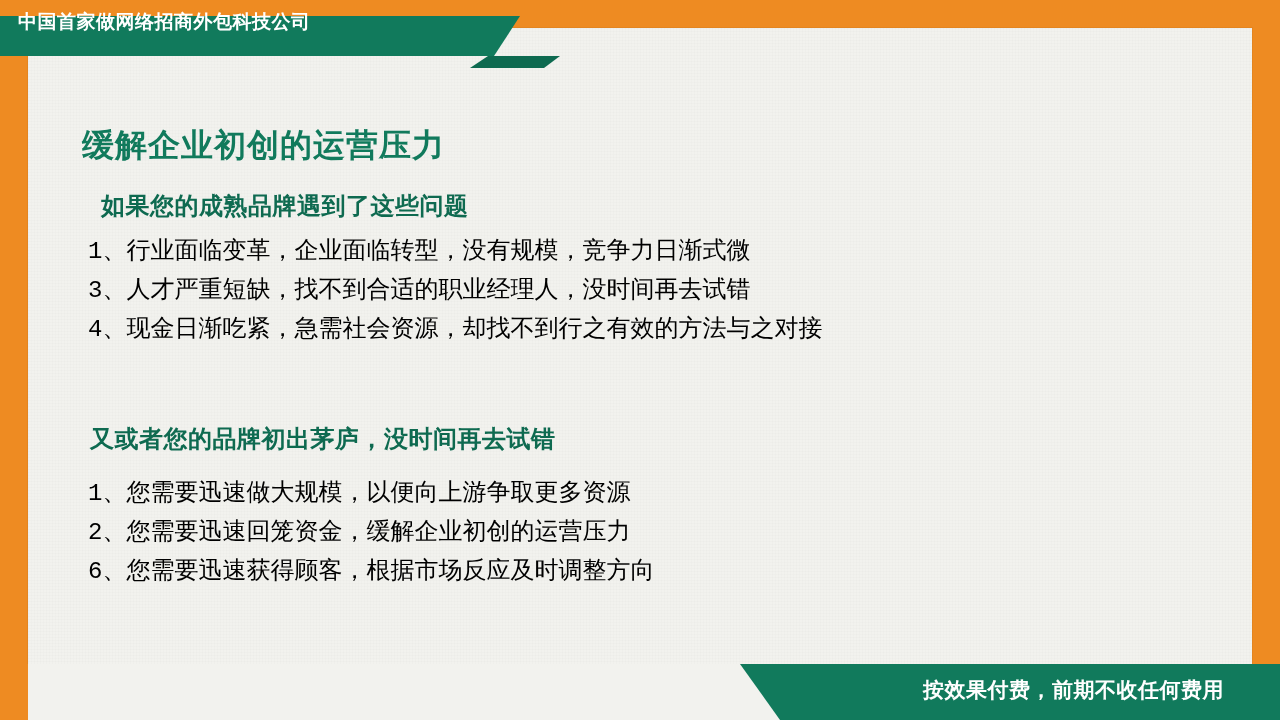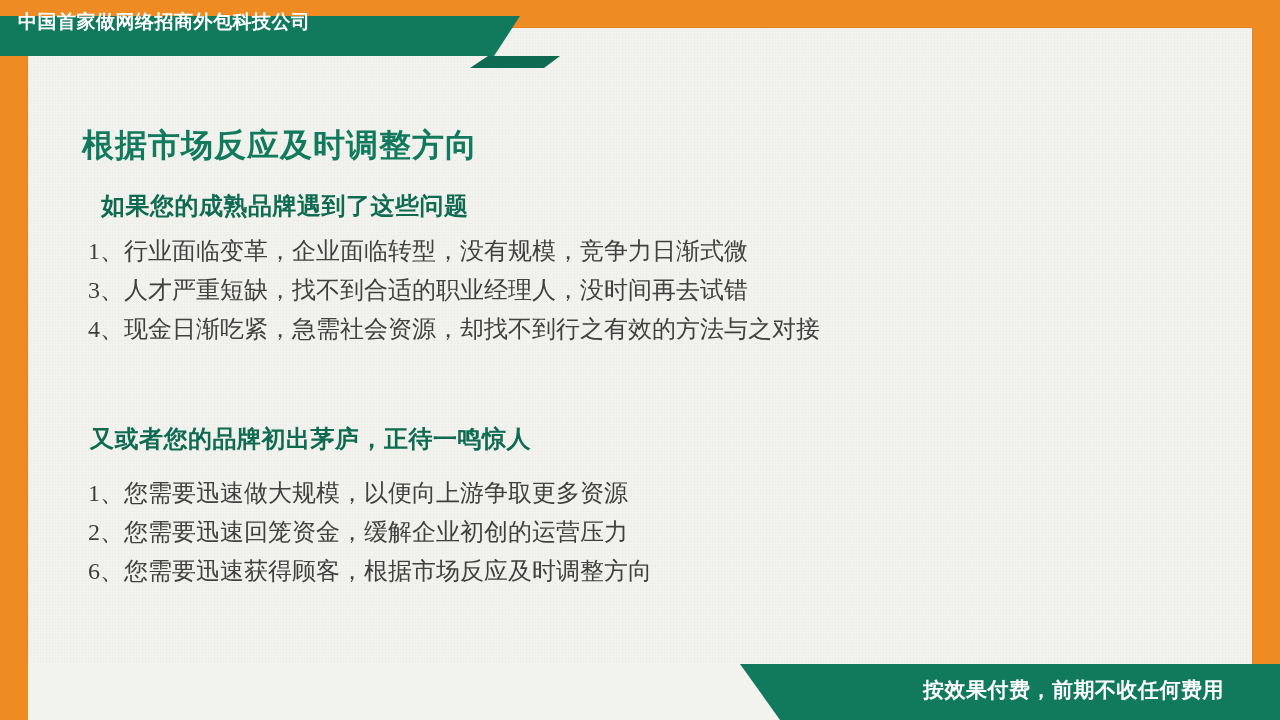--- a/index.html
+++ b/index.html
@@ -88,22 +88,22 @@
     font-weight: bold;
     letter-spacing: 0.5px;
   }
   .sub-head-1 { left: 101px; top: 190px; }
   .sub-head-2 { left: 90px; top: 423px; }
 
   
   .bullet-list {
     position: absolute;
     left: 88px;
-    color: #404040;
-    font-family: Liberation Serif, serif;
+    color: #000000;
+    font-family: Liberation Mono, monospace;
     font-size: 24px;
     line-height: 39px;
   }
   .list-1 { top: 232px; }
   .list-2 { top: 474px; }
   .bullet-row {
     white-space: nowrap;
   }
 
   
@@ -150,31 +150,31 @@
 
 <div class="slide">
 
   <div class="page"></div>
 
   <div class="banner-shard"></div>
 
   <div class="top-banner"></div>
   <div class="top-banner-text">中国首家做网络招商外包科技公司</div>
 
-  <div class="main-title">根据市场反应及时调整方向</div>
+  <div class="main-title">缓解企业初创的运营压力</div>
 
   <div class="sub-head sub-head-1">如果您的成熟品牌遇到了这些问题</div>
 
   <div class="bullet-list list-1">
     <div class="bullet-row">1、行业面临变革，企业面临转型，没有规模，竞争力日渐式微</div>
     <div class="bullet-row">3、人才严重短缺，找不到合适的职业经理人，没时间再去试错</div>
     <div class="bullet-row">4、现金日渐吃紧，急需社会资源，却找不到行之有效的方法与之对接</div>
   </div>
 
-  <div class="sub-head sub-head-2">又或者您的品牌初出茅庐，正待一鸣惊人</div>
+  <div class="sub-head sub-head-2">又或者您的品牌初出茅庐，没时间再去试错</div>
 
   <div class="bullet-list list-2">
     <div class="bullet-row">1、您需要迅速做大规模，以便向上游争取更多资源</div>
     <div class="bullet-row">2、您需要迅速回笼资金，缓解企业初创的运营压力</div>
     <div class="bullet-row">6、您需要迅速获得顾客，根据市场反应及时调整方向</div>
   </div>
 
   <div class="bottom-band"></div>
   <div class="bottom-notch"></div>
   <div class="bottom-left-orange"></div>

